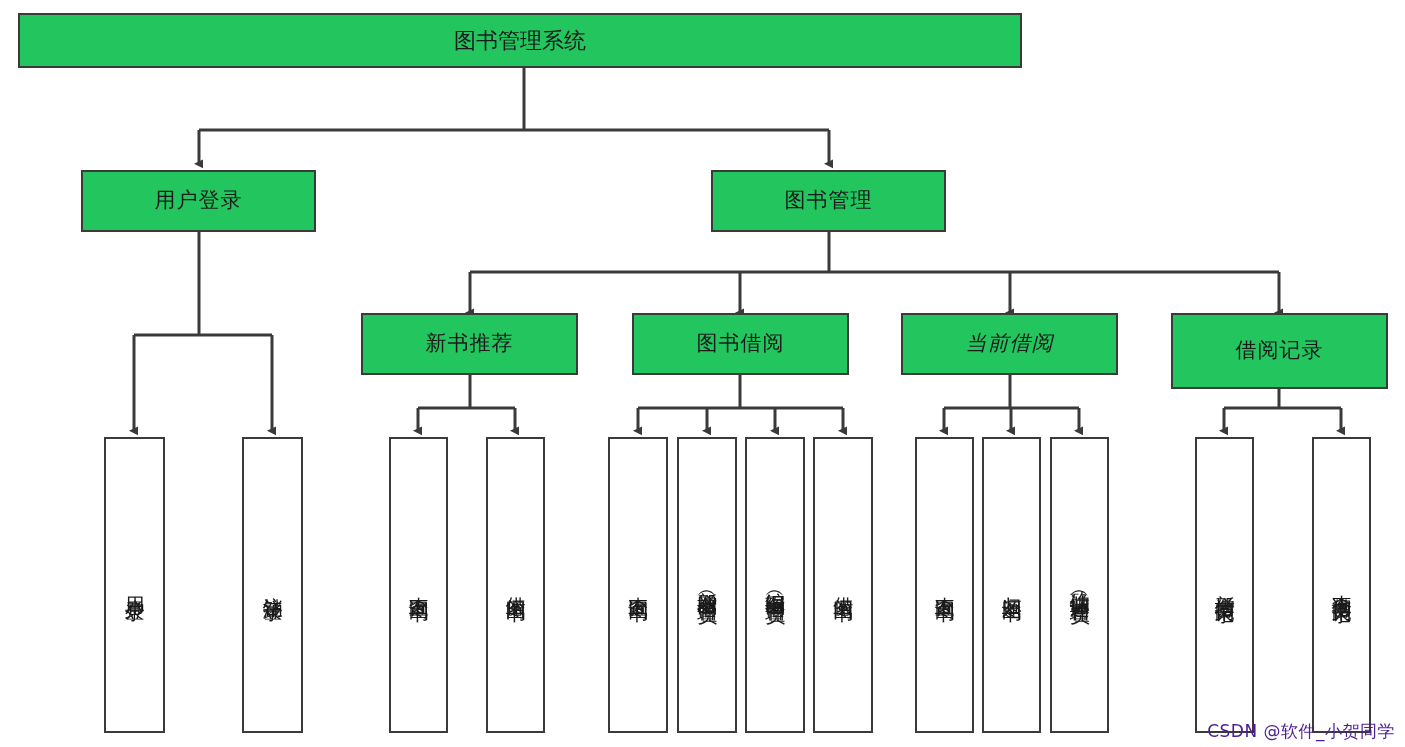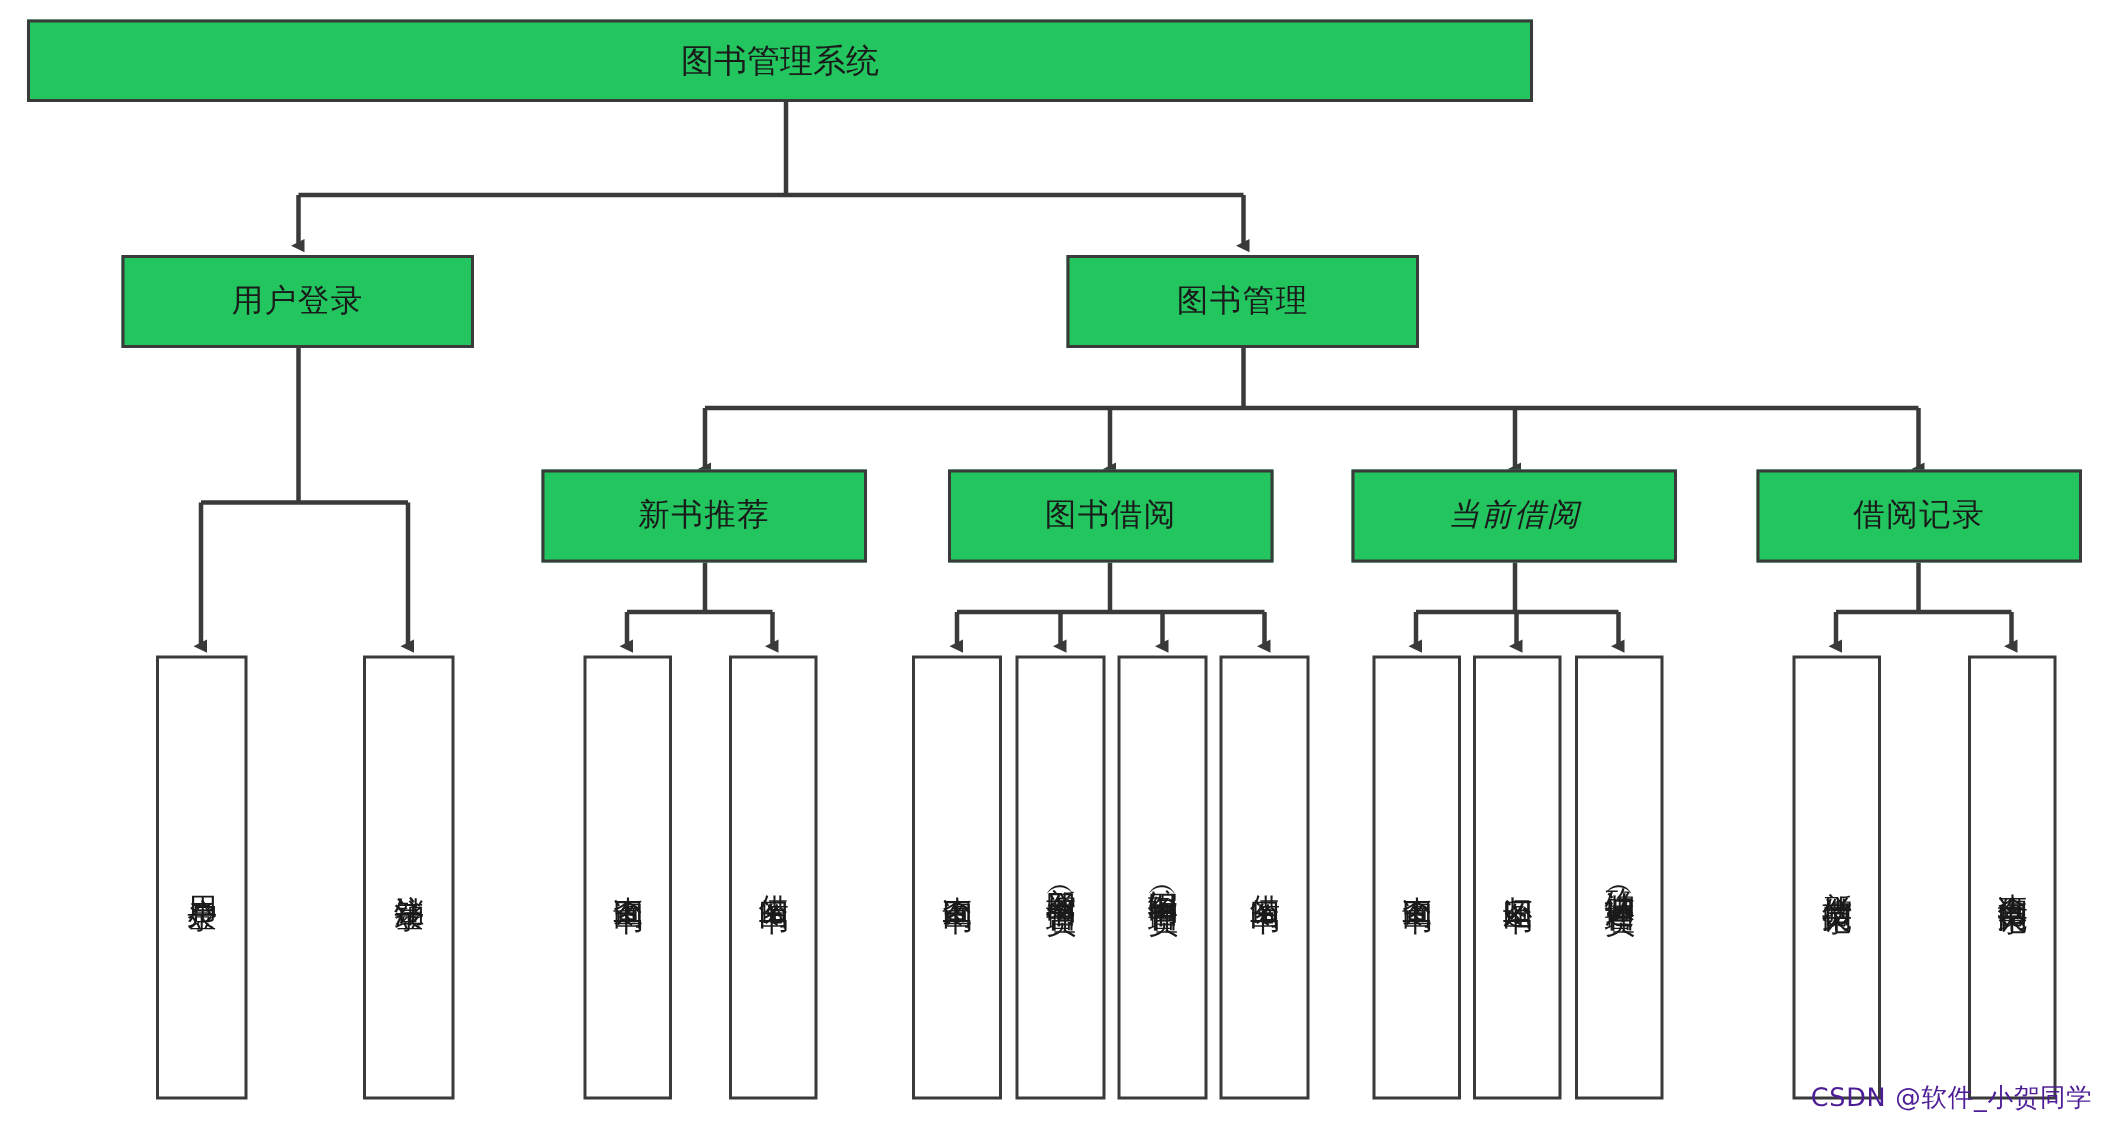--- a/index.html
+++ b/index.html
@@ -108,21 +108,21 @@
 
   <div class="node h-label" style="left:361px;top:313px;width:217px;height:62px;">
     <span>新书推荐</span>
   </div>
   <div class="node h-label" style="left:632px;top:313px;width:217px;height:62px;">
     <span>图书借阅</span>
   </div>
   <div class="node h-label" style="left:901px;top:313px;width:217px;height:62px;font-style:italic;">
     <span>当前借阅</span>
   </div>
-  <div class="node h-label" style="left:1171px;top:313px;width:217px;height:62px;">
+  <div class="node h-label" style="left:1171px;top:313px;width:217px;height:76px;">
     <span>借阅记录</span>
   </div>
 
   <div class="leaf" style="left:104px;top:437px;width:61px;height:296px;">
     <span class="vtext">用户登录</span>
   </div>
   <div class="leaf" style="left:242px;top:437px;width:61px;height:296px;">
     <span class="vtext">注销登录</span>
   </div>
 

